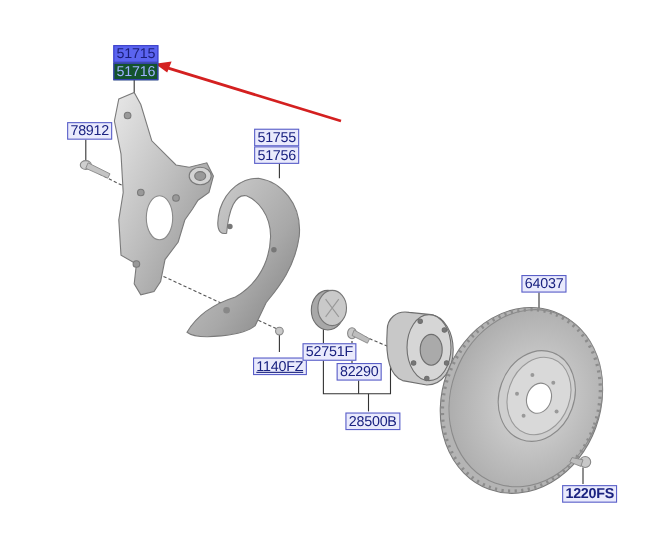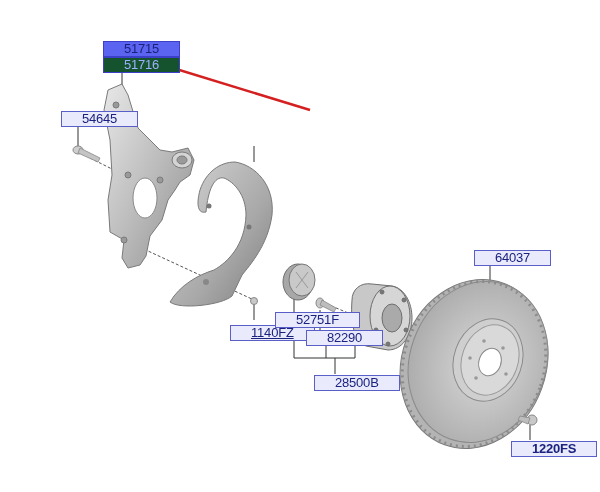--- a/index.html
+++ b/index.html
@@ -1,19 +1,19 @@
 <!DOCTYPE html>
 <html><head>
 <meta charset="utf-8">
 <style>
   html,body{margin:0;padding:0;background:#fff;}
   body{width:600px;height:492px;position:relative;overflow:hidden;font-family:"Liberation Sans",sans-serif;}
   .stage{position:absolute;left:0;top:0;width:600px;height:492px;}
   svg.art{position:absolute;left:0;top:0;}
-  .lbl{position:absolute;box-sizing:border-box;border:1px solid #5a5fc8;background:#e9eafc;color:#1a2280;font-size:13px;line-height:14px;padding:0 20px;letter-spacing:-0.2px;white-space:nowrap;cursor:pointer;}
+  .lbl{position:absolute;box-sizing:border-box;border:1px solid #5a5fc8;background:#e9eafc;color:#1a2280;font-size:13px;line-height:14px;padding:0 2px;letter-spacing:-0.2px;white-space:nowrap;cursor:pointer;}
   .lbl.sel{background:#5b64f0;color:#1b1f7a;border-color:#3c40c8;}
   .lbl.sel2{background:#14532d;color:#9fb0ff;border-color:#3c40c8;}
   .stack{position:absolute;display:flex;flex-direction:column;}
   .stack .lbl{position:relative;}
 </style>
 </head>
 <body>
 
 <div class="stage">
 
@@ -130,22 +130,26 @@
       <line x1="310" y1="110" x2="150" y2="61" stroke="#d42020" stroke-width="2.5"></line>
       <polygon points="141,58 156,56 152,66" fill="#d42020"></polygon>
     </g>
   </svg>
 
   <div class="stack" style="left:103px;top:41px;">
     <div class="lbl sel">51715</div>
     <div class="lbl sel2">51716</div>
   </div>
 
-  <div class="lbl" style="left:61px;top:111px;">54645</div>
+  <div class="lbl" style="left:61px;top:111px;">78912</div>
 
+  <div class="stack" style="left:231px;top:117px;">
+    <div class="lbl">51755</div>
+    <div class="lbl">51756</div>
+  </div>
 
   <div class="lbl" style="left:230px;top:325px;text-decoration:underline;">1140FZ</div>
   <div class="lbl" style="left:275px;top:312px;">52751F</div>
   <div class="lbl" style="left:306px;top:330px;">82290</div>
   <div class="lbl" style="left:314px;top:375px;">28500B</div>
   <div class="lbl" style="left:474px;top:250px;">64037</div>
   <div class="lbl" style="left:511px;top:441px;font-weight:bold;">1220FS</div>
 
 </div>
 

